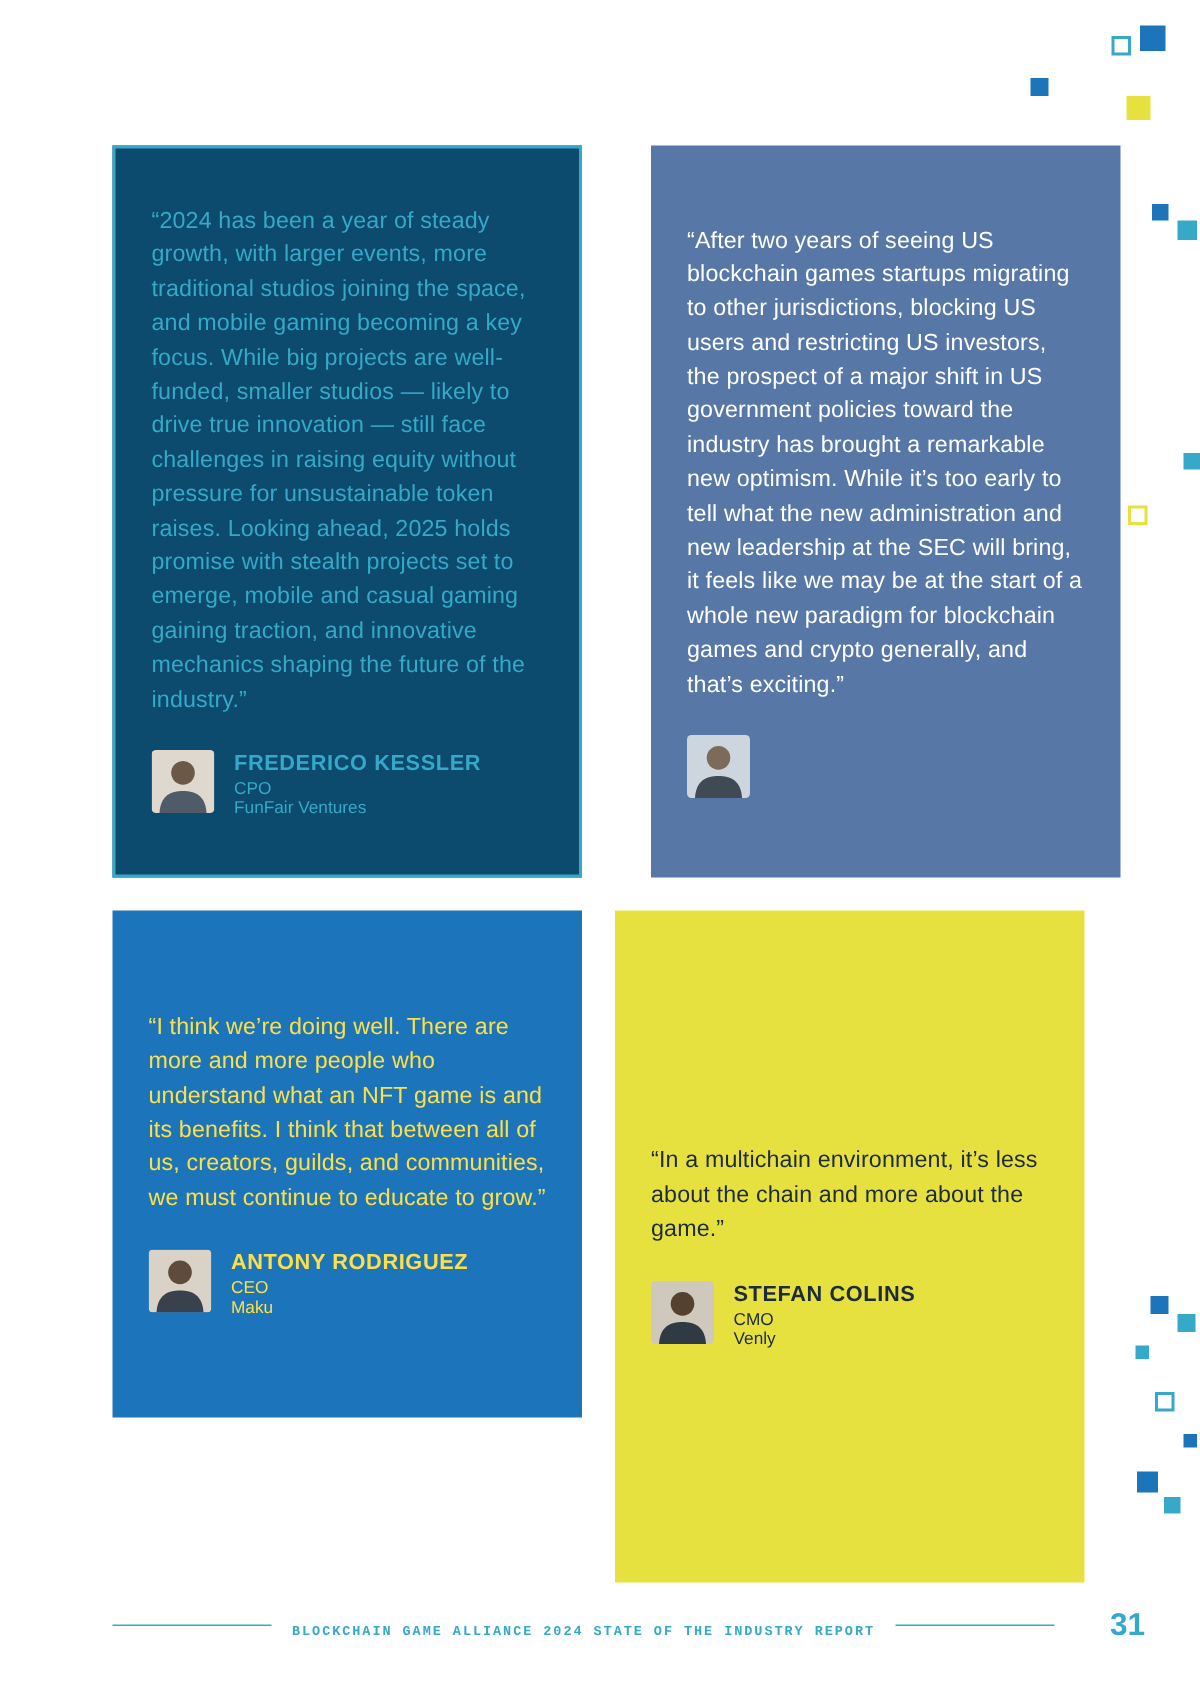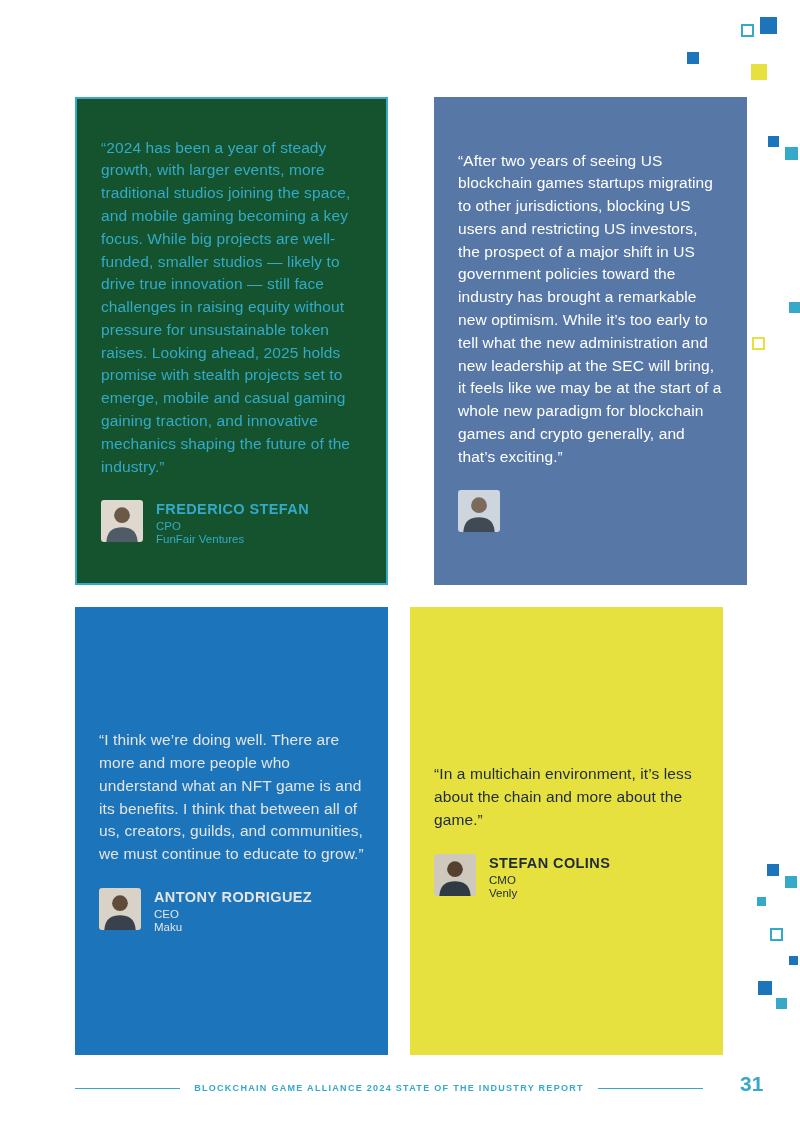--- a/index.html
+++ b/index.html
@@ -17,23 +17,23 @@
   }
 
   .card {
     position:absolute;
     width:313px;
     display:flex;
     flex-direction:column;
     justify-content:center;
     padding:0 24px;
   }
-  .card-1 { left:75px;  top:97px;  height:488px; background:#14532d; border:2px solid var(--teal); color:var(--teal); }
+  .card-1 { left:75px;  top:97px;  height:488px; background:#0c4a6e; border:2px solid var(--teal); color:var(--teal); }
   .card-2 { left:434px; top:97px;  height:488px; background:var(--slate);  color:#ffffff; }
-  .card-3 { left:75px;  top:607px; height:448px; background:var(--blue);   color:#e5e5e5; }
+  .card-3 { left:75px;  top:607px; height:338px; background:var(--blue);   color:#fde047; }
   .card-4 { left:410px; top:607px; height:448px; background:var(--yellow); color:var(--navy); }
 
   .quote {
     font-size:15.5px;
     line-height:1.47;
     letter-spacing:0.1px;
   }
 
   .author { display:flex; gap:13px; align-items:flex-start; margin-top:22px; }
   .avatar {
@@ -43,21 +43,21 @@
   .avatar svg { display:block; width:100%; height:100%; }
   .author-name { font-size:14.5px; font-weight:bold; letter-spacing:0.4px; margin-top:1px; }
   .author-title { font-size:11.5px; margin-top:3px; }
   .author-company { font-size:11.5px; margin-top:1px; }
 
   .sq { position:absolute; }
 
   .footer {
     position:absolute;
     left:75px; top:1083px; width:628px;
-    display:flex; align-items:center;
+    display:flex; align-items:flex-start;font-family:Liberation Mono, monospace;
   }
   .rule { flex:1; height:1px; background:var(--teal); }
   .footer-text {
     font-size:9px; font-weight:bold;
     letter-spacing:1.3px;
     color:var(--teal);
     margin:0 14px;
     white-space:nowrap;
   }
   .page-number {
@@ -93,21 +93,21 @@
     <p class="quote">“2024 has been a year of steady growth, with larger events, more traditional studios joining the space, and mobile gaming becoming a key focus. While big projects are well-funded, smaller studios — likely to drive true innovation — still face challenges in raising equity without pressure for unsustainable token raises. Looking ahead, 2025 holds promise with stealth projects set to emerge, mobile and casual gaming gaining traction, and innovative mechanics shaping the future of the industry.”</p>
     <div class="author">
       <div class="avatar">
         <svg viewBox="0 0 40 40" xmlns="http://www.w3.org/2000/svg" aria-hidden="true">
           <rect width="40" height="40" fill="#ded8cf"></rect>
           <circle cx="20" cy="14.5" r="7.5" fill="#6b5846"></circle>
           <path d="M5 42 C5 29 12 26 20 26 C28 26 35 29 35 42 Z" fill="#4f5b66"></path>
         </svg>
       </div>
       <div class="author-meta">
-        <div class="author-name">FREDERICO STEFAN</div>
+        <div class="author-name">FREDERICO KESSLER</div>
         <div class="author-title">CPO</div>
         <div class="author-company">FunFair Ventures</div>
       </div>
     </div>
   </section>
 
   <section class="card card-2">
     <p class="quote">“After two years of seeing US blockchain games startups migrating to other jurisdictions, blocking US users and restricting US investors, the prospect of a major shift in US government policies toward the industry has brought a remarkable new optimism. While it’s too early to tell what the new administration and new leadership at the SEC will bring, it feels like we may be at the start of a whole new paradigm for blockchain games and crypto generally, and that’s exciting.”</p>
     <div class="author">
       <div class="avatar">

